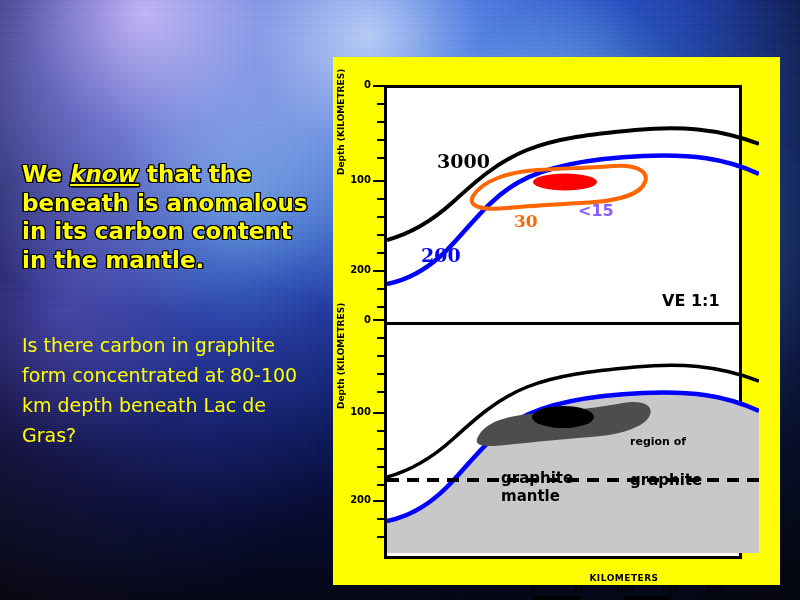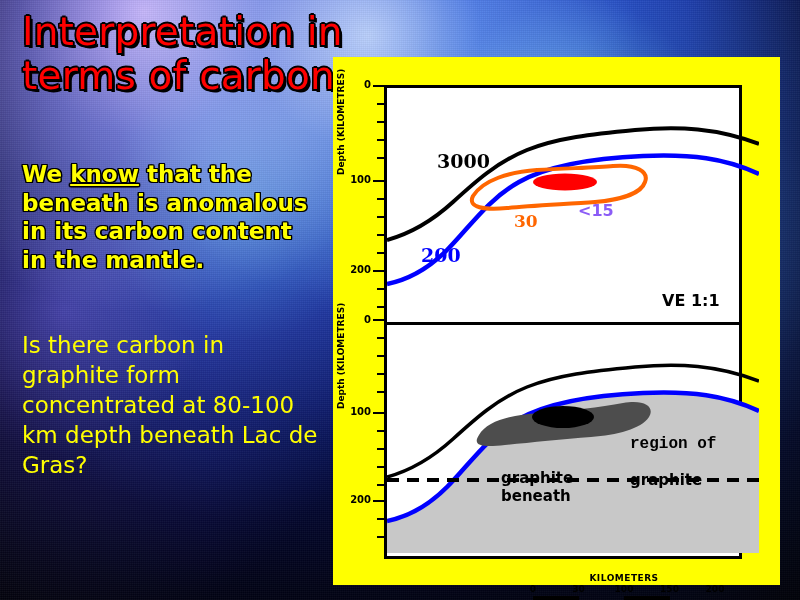--- a/index.html
+++ b/index.html
@@ -50,24 +50,24 @@
   
   #para1{
     position:absolute;left:22px;top:160px;width:300px;
     font-size:23px;line-height:28.5px;font-weight:bold;
     color:#ffff00;
     font-family:"DejaVu Sans", sans-serif;
     text-shadow:
       -1.2px -1.2px 0 #000, 1.2px -1.2px 0 #000, -1.2px 1.2px 0 #000, 1.2px 1.2px 0 #000,
       0 -1.3px 0 #000, 0 1.3px 0 #000, -1.3px 0 0 #000, 1.3px 0 0 #000;
   }
-  #para1 .emph{text-decoration:underline;text-align:center;}
+  #para1 .emph{font-style:italic;text-decoration:underline;text-align:center;}
   #para2{
     position:absolute;left:22px;top:330px;width:300px;
-    font-size:23px;line-height:30px;font-weight:400;
+    font-size:19px;line-height:30px;font-weight:400;
     color:#ffff00;
     font-family:"DejaVu Sans", sans-serif;
   }
 
   
   #figure{
     position:absolute;left:333px;top:57px;width:447px;height:528px;
     background:#ffff00;
   }
   #plotwrap{
@@ -121,21 +121,20 @@
   #scalebar .bar{position:relative;height:7px;border-bottom:2px solid #000;}
   #scalebar .bar i{position:absolute;top:0;height:7px;background:#000;display:block;}
 </style>
 </head>
 <body>
 
 <div id="slide">
   <div id="noise"></div>
   <div id="vignette"></div>
 
-  <div id="title">Interpretation in terms of carbon</div>
 
   <div id="para1"><span>We </span><span class="emph">know</span><span> that the beneath is anomalous in its carbon content in the mantle.</span></div>
 
   <div id="para2">Is there carbon in graphite form concentrated at 80-100 km depth beneath Lac de Gras?</div>
 
   <div id="figure">
 
     <div class="ylabel-rot">Depth (KILOMETRES)</div>
     <div class="ylabel-rot2">Depth (KILOMETRES)</div>
 
@@ -213,22 +212,22 @@
 
       <div id="midline"></div>
 
       <div class="contour-label" style="left:50px;top:62px;font-size:19px;color:#000;">3000</div>
       <div class="contour-label" style="left:34px;top:156px;font-size:19px;color:#0000ff;">200</div>
       <div class="contour-label" style="left:127px;top:123px;font-size:17px;color:#ff6600;">30</div>
       <div class="plainlabel" style="left:191px;top:113px;font-size:16px;color:#8b5cf6;">&lt;15</div>
       <div class="plainlabel" style="left:275px;top:203px;font-size:16px;">VE 1:1</div>
 
       <div class="plainlabel" style="left:114px;top:381px;font-size:15px;">graphite</div>
-      <div class="plainlabel" style="left:114px;top:399px;font-size:15px;">beneath</div>
-      <div class="plainlabel" style="left:243px;top:347px;font-size:16px;font-family:Liberation Mono, monospace;">region of</div>
+      <div class="plainlabel" style="left:114px;top:399px;font-size:15px;">mantle</div>
+      <div class="plainlabel" style="left:243px;top:347px;font-size:11px;">region of</div>
       <div class="plainlabel" style="left:243px;top:383px;font-size:15px;">graphite</div>
 
       <div id="scalebar">
         <div class="cap">KILOMETERS</div>
         <div class="ticks">
           <span style="left:0%;">0</span>
           <span style="left:25%;">30</span>
           <span style="left:50%;">100</span>
           <span style="left:75%;">150</span>
           <span style="left:100%;">200</span>

